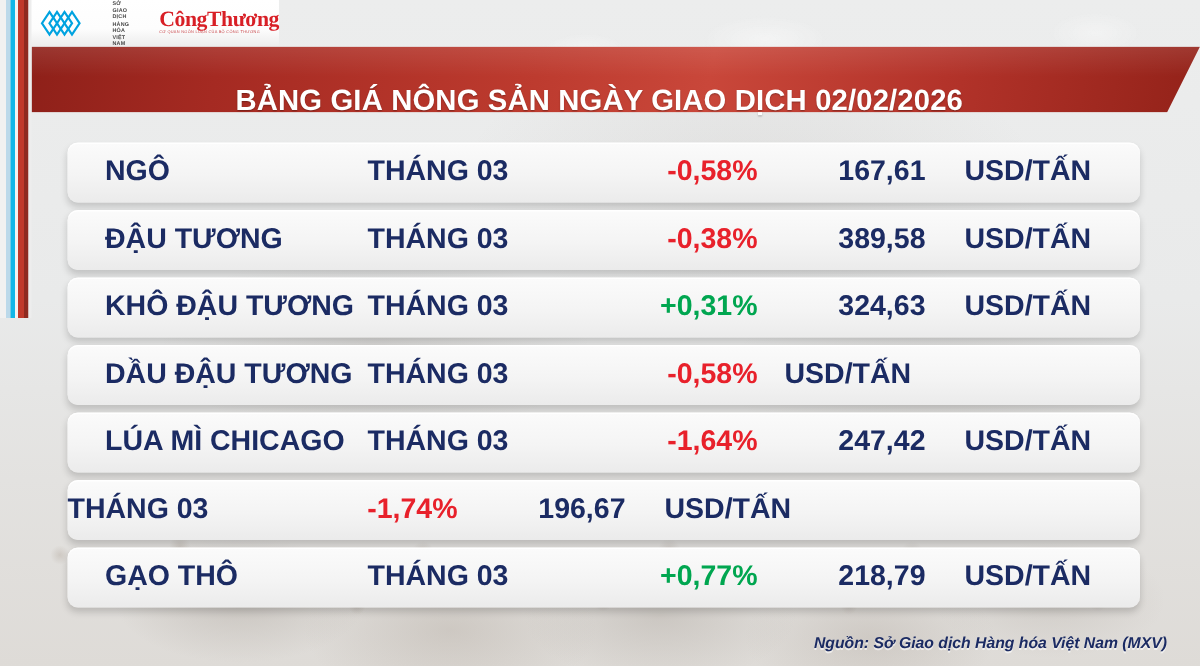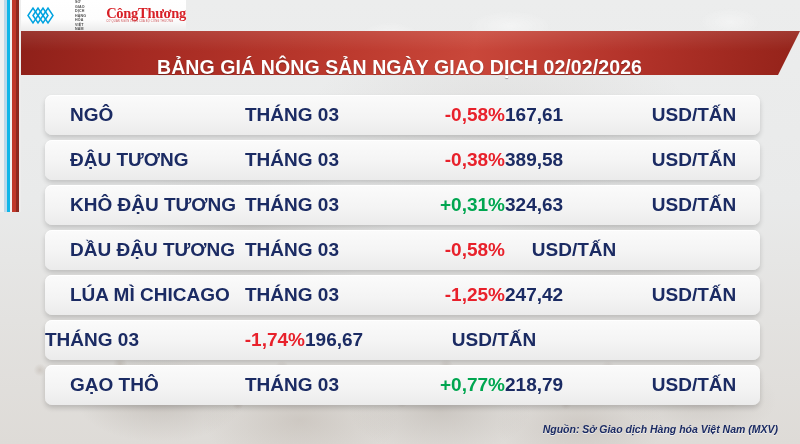--- a/index.html
+++ b/index.html
@@ -117,22 +117,22 @@
     position:relative;height:40px;margin-bottom:5px;
     background:linear-gradient(180deg,#fbfbfb 0%,#f4f4f4 55%,#ebebeb 100%);
     border-radius:7px;
     box-shadow:0 3px 5px rgba(0,0,0,.17), 0 1px 0 rgba(255,255,255,.85) inset;
     display:flex;align-items:center;
     font-weight:700;color:#1b2b63;font-size:19px;
   }
   .c-name   {width:200px;padding-left:25px;box-sizing:border-box;text-align:left;}
   .c-month  {width:145px;text-align:left;}
   .c-change {width:115px;text-align:right;}
-  .c-price  {width:120px;padding-right:8px;box-sizing:border-box;}
-  .c-unit   {width:120px;text-align:center;padding-left:18px;box-sizing:border-box;}
+  .c-price  {width:120px;text-align:right;padding-right:8px;box-sizing:border-box;}
+  .c-unit   {width:120px;text-align:left;padding-left:18px;box-sizing:border-box;}
   .up   {color:#00a650;}
   .down {color:#e8212b;}
 
   
   .source{
     position:absolute;right:22px;bottom:9px;
     font-size:10.5px;font-weight:700;font-style:italic;color:#1b2b63;
     text-shadow:0 1px 0 rgba(255,255,255,.6);
   }
 </style>
@@ -203,21 +203,21 @@
       </div>
       <div class="row">
         <div class="c-name">DẦU ĐẬU TƯƠNG</div>
         <div class="c-month">THÁNG 03</div>
         <div class="c-change down">-0,58%</div>
         <div class="c-unit">USD/TẤN</div>
       </div>
       <div class="row">
         <div class="c-name">LÚA MÌ CHICAGO</div>
         <div class="c-month">THÁNG 03</div>
-        <div class="c-change down">-1,25%</div>
+        <div class="c-change down">-1,64%</div>
         <div class="c-price">247,42</div>
         <div class="c-unit">USD/TẤN</div>
       </div>
       <div class="row">
         <div class="c-month">THÁNG 03</div>
         <div class="c-change down">-1,74%</div>
         <div class="c-price">196,67</div>
         <div class="c-unit">USD/TẤN</div>
       </div>
       <div class="row">

